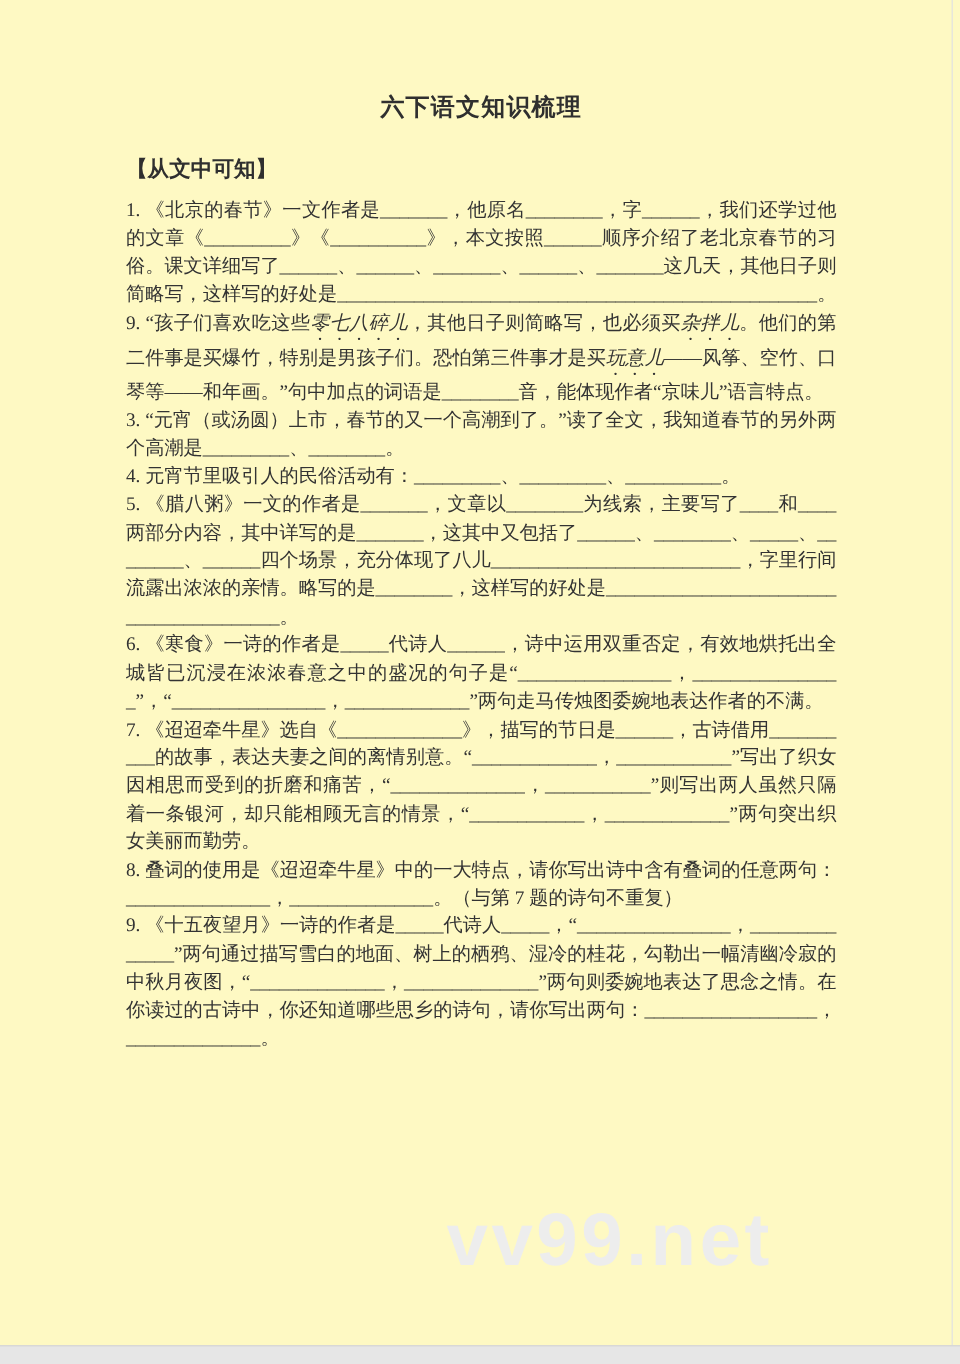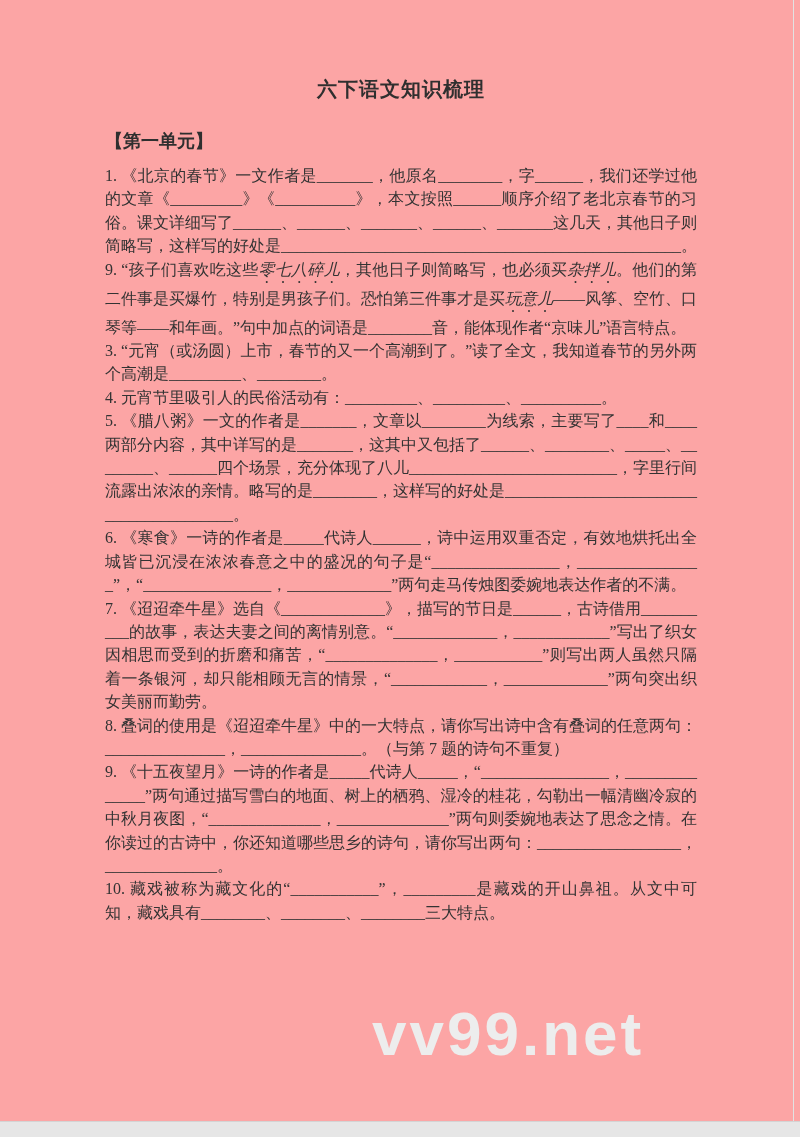--- a/index.html
+++ b/index.html
@@ -11,21 +11,21 @@
     width: 800px;
     height: 1137px;
     position: relative;
     overflow: hidden;
     font-family: "Liberation Serif", "DejaVu Serif", serif;
     color: #333333;
   }
   .page {
     position: absolute;
     inset: 0;
-    background: #fca5a5;
+    background: #fef9c3;
     padding: 76px 103px 0 105px;
     box-sizing: border-box;
   }
   .doc-title {
     margin: 0 0 26px 0;
     text-align: center;
     font-size: 20px;
     font-weight: bold;
     color: #2f2f2f;
     letter-spacing: 1px;
@@ -79,30 +79,29 @@
     height: 15px;
     background: #e6e6e6;
     border-top: 1px solid #d4d4d4;
   }
 </style>
 </head>
 <body>
 
 <div class="page">
   <h1 class="doc-title">六下语文知识梳理</h1>
-  <h2 class="section-heading">【第一单元】</h2>
+  <h2 class="section-heading">【从文中可知】</h2>
   <div id="doc-body" class="doc-body">
       <p class="para"><span>1. 《北京的春节》一文作者是_______，他原名________，字______，我们还学过他的文章《_________》《__________》，本文按照______顺序介绍了老北京春节的习俗。课文详细写了______、______、_______、______、_______这几天，其他日子则简略写，这样写的好处是__________________________________________________。</span></p>
       <p class="para"><span>9. “孩子们喜欢吃这些</span><span class="em">零七八碎儿</span><span>，其他日子则简略写，也必须买</span><span class="em">杂拌儿</span><span>。他们的第二件事是买爆竹，特别是男孩子们。恐怕第三件事才是买</span><span class="em">玩意儿</span><span>——风筝、空竹、口琴等——和年画。”句中加点的词语是________音，能体现作者“京味儿”语言特点。</span></p>
       <p class="para"><span>3. “元宵（或汤圆）上市，春节的又一个高潮到了。”读了全文，我知道春节的另外两个高潮是_________、________。</span></p>
       <p class="para"><span>4. 元宵节里吸引人的民俗活动有：_________、_________、__________。</span></p>
       <p class="para"><span>5. 《腊八粥》一文的作者是_______，文章以________为线索，主要写了____和____两部分内容，其中详写的是_______，这其中又包括了______、________、_____、________、______四个场景，充分体现了八儿__________________________，字里行间流露出浓浓的亲情。略写的是________，这样写的好处是________________________________________。</span></p>
       <p class="para"><span>6. 《寒食》一诗的作者是_____代诗人______，诗中运用双重否定，有效地烘托出全城皆已沉浸在浓浓春意之中的盛况的句子是“________________，________________”，“________________，_____________”两句走马传烛图委婉地表达作者的不满。</span></p>
       <p class="para"><span>7. 《迢迢牵牛星》选自《_____________》，描写的节日是______，古诗借用__________的故事，表达夫妻之间的离情别意。“_____________，____________”写出了织女因相思而受到的折磨和痛苦，“______________，___________”则写出两人虽然只隔着一条银河，却只能相顾无言的情景，“____________，_____________”两句突出织女美丽而勤劳。</span></p>
       <p class="para"><span>8. 叠词的使用是《迢迢牵牛星》中的一大特点，请你写出诗中含有叠词的任意两句：_______________，_______________。（与第 7 题的诗句不重复）</span></p>
       <p class="para"><span>9. 《十五夜望月》一诗的作者是_____代诗人_____，“________________，______________”两句通过描写雪白的地面、树上的栖鸦、湿冷的桂花，勾勒出一幅清幽冷寂的中秋月夜图，“______________，______________”两句则委婉地表达了思念之情。在你读过的古诗中，你还知道哪些思乡的诗句，请你写出两句：__________________，______________。</span></p>
-      <p class="para"><span>10. 藏戏被称为藏文化的“___________”，_________是藏戏的开山鼻祖。从文中可知，藏戏具有________、________、________三大特点。</span></p>
     </div>
 </div>
 
 <div class="watermark">vv99.net</div>
 <div class="right-edge"></div>
 <div class="footer-strip"></div>
 
 </body></html>

